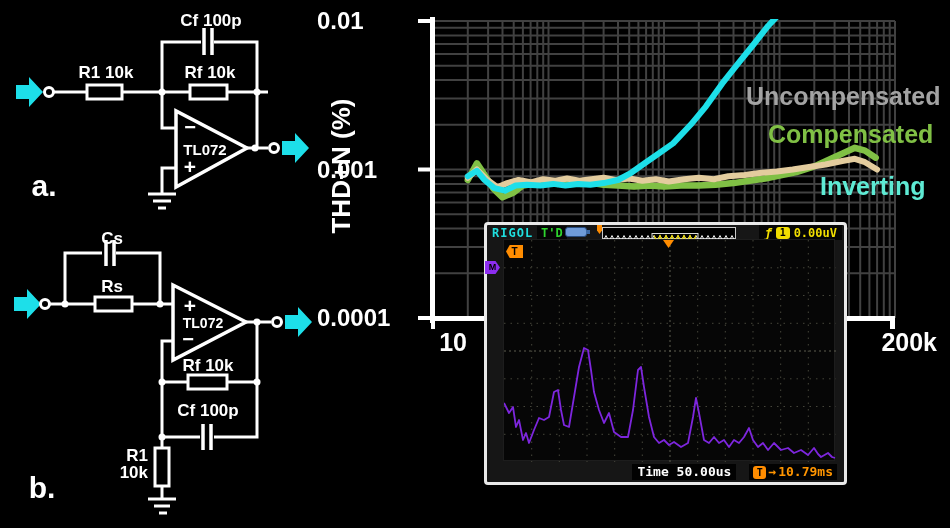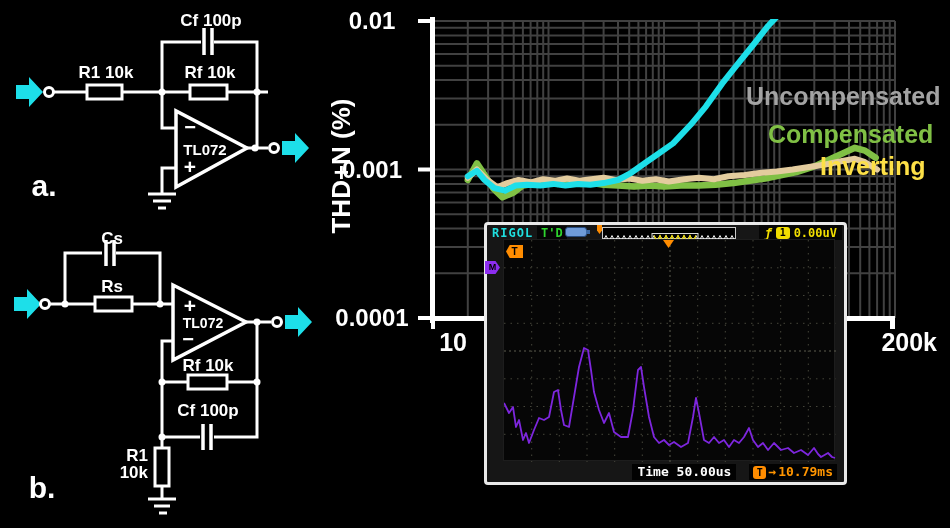--- a/index.html
+++ b/index.html
@@ -1,21 +1,21 @@
 <!DOCTYPE html>
 <html><head>
 <meta charset="utf-8">
 <style>
   html,body{margin:0;padding:0;background:#000;}
   body{width:950px;height:528px;position:relative;overflow:hidden;
        font-family:"Liberation Sans",sans-serif;color:#fff;}
   svg text{font-family:"Liberation Sans",sans-serif;font-weight:bold;fill:#fff;}
   .abs{position:absolute;}
   
-  .ylab{position:absolute;right:523px;width:110px;text-align:center;
+  .ylab{position:absolute;right:523px;width:110px;text-align:left;
         font-size:24px;font-weight:bold;line-height:26px;}
   .xlab{position:absolute;top:328px;text-align:right;font-size:25px;font-weight:bold;}
   .yaxis-title{position:absolute;left:231px;top:151px;width:220px;height:30px;
         text-align:center;font-size:26px;font-weight:bold;transform:rotate(-90deg);}
   .series-label{position:absolute;font-size:25px;font-weight:bold;white-space:nowrap;}
   
   #scope{position:absolute;left:484px;top:222px;width:357px;height:257px;
          border:3px solid #e9e9e9;border-radius:4px;background:#161616;z-index:5;}
   #scope *{box-sizing:border-box;}
   .sc-head{position:absolute;left:0;top:0;width:100%;height:25px;font-family:"DejaVu Sans Mono",monospace;}
@@ -230,21 +230,21 @@
 
 <div class="yaxis-title">THD+N (%)</div>
 <div class="ylab" style="top:8px;">0.01</div>
 <div class="ylab" style="top:157px;">0.001</div>
 <div class="ylab" style="top:305px;">0.0001</div>
 <div class="xlab" style="left:407px;width:60px;">10</div>
 <div class="xlab" style="left:847px;width:90px;">200k</div>
 
 <div class="series-label" style="left:746px;top:82px;color:#a3a3a3;">Uncompensated</div>
 <div class="series-label" style="left:768px;top:120px;color:#80c045;">Compensated</div>
-<div class="series-label" style="left:820px;top:152px;color:#fde047;">Inverting</div>
+<div class="series-label" style="left:820px;top:172px;color:#5eead4;">Inverting</div>
 
 <div id="scope">
   <div class="sc-head">
     <span class="sc-brand">RIGOL</span>
     <span class="sc-trig">T'D</span>
     <span class="sc-usb"></span>
     <span class="sc-flag1"></span>
     <span class="sc-strip">
       <svg id="strip-svg" width="132" height="10">
           <polyline points="0,8.5 3,2.5 6,8.5 9,2.5 12,8.5 15,2.5 18,8.5 21,2.5 24,8.5 27,2.5 30,8.5 33,2.5 36,8.5 39,2.5 42,8.5 45,2.5 48,8.5 51,2.5 54,8.5 57,2.5 60,8.5 63,2.5 66,8.5 69,2.5 72,8.5 75,2.5 78,8.5 81,2.5 84,8.5 87,2.5 90,8.5 93,2.5 96,8.5 99,2.5 102,8.5 105,2.5 108,8.5 111,2.5 114,8.5 117,2.5 120,8.5 123,2.5 126,8.5 129,2.5 132,8.5" fill="none" stroke="#e8e8e8" stroke-width="1"></polyline>

